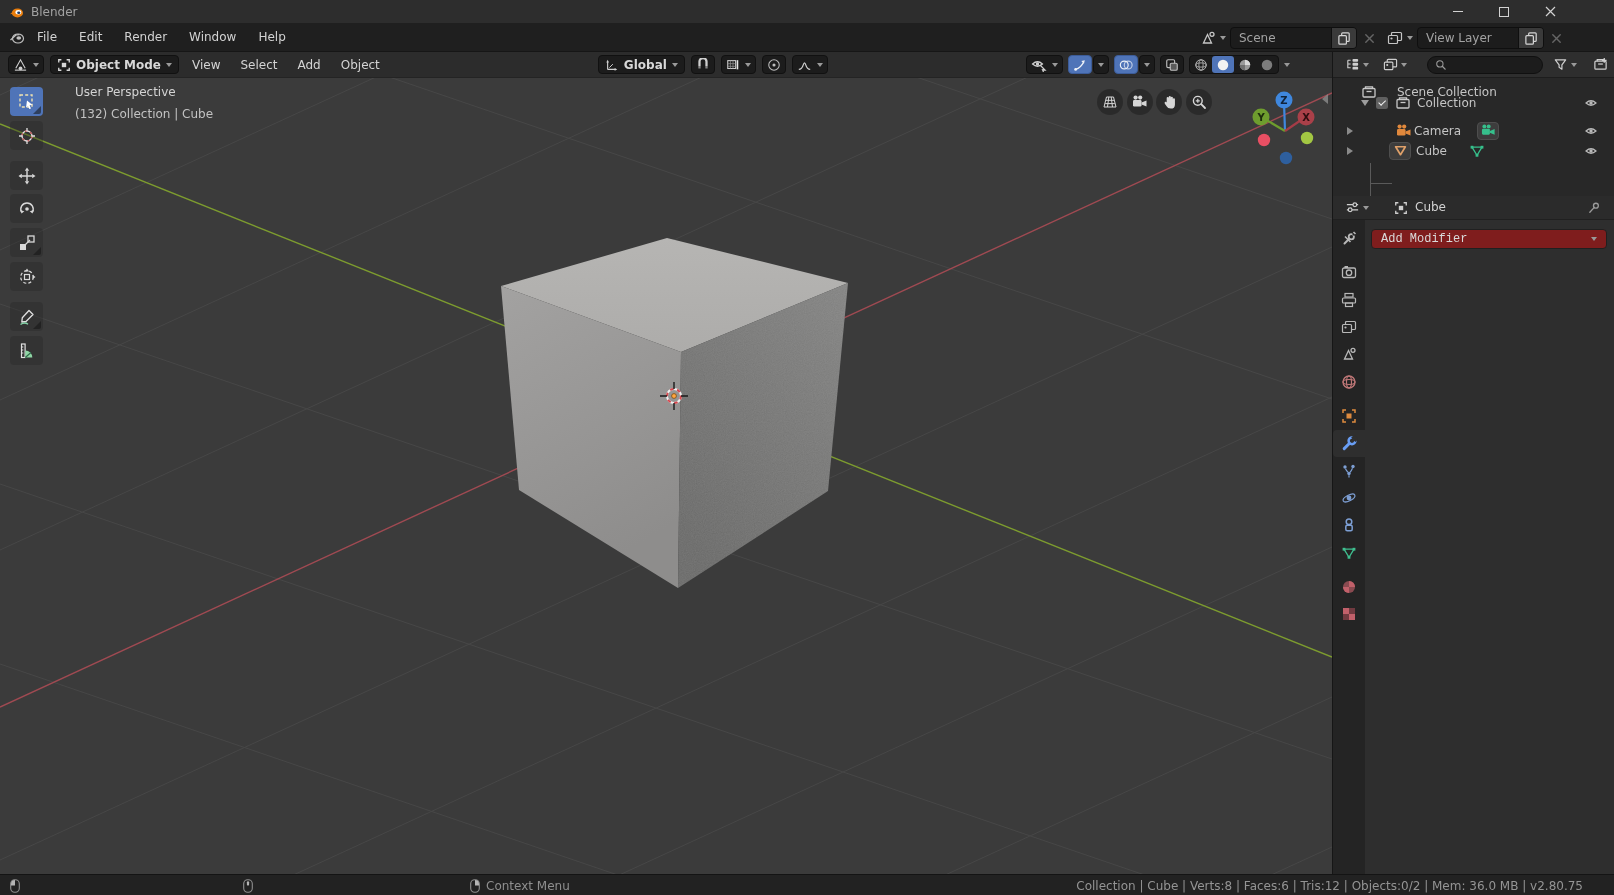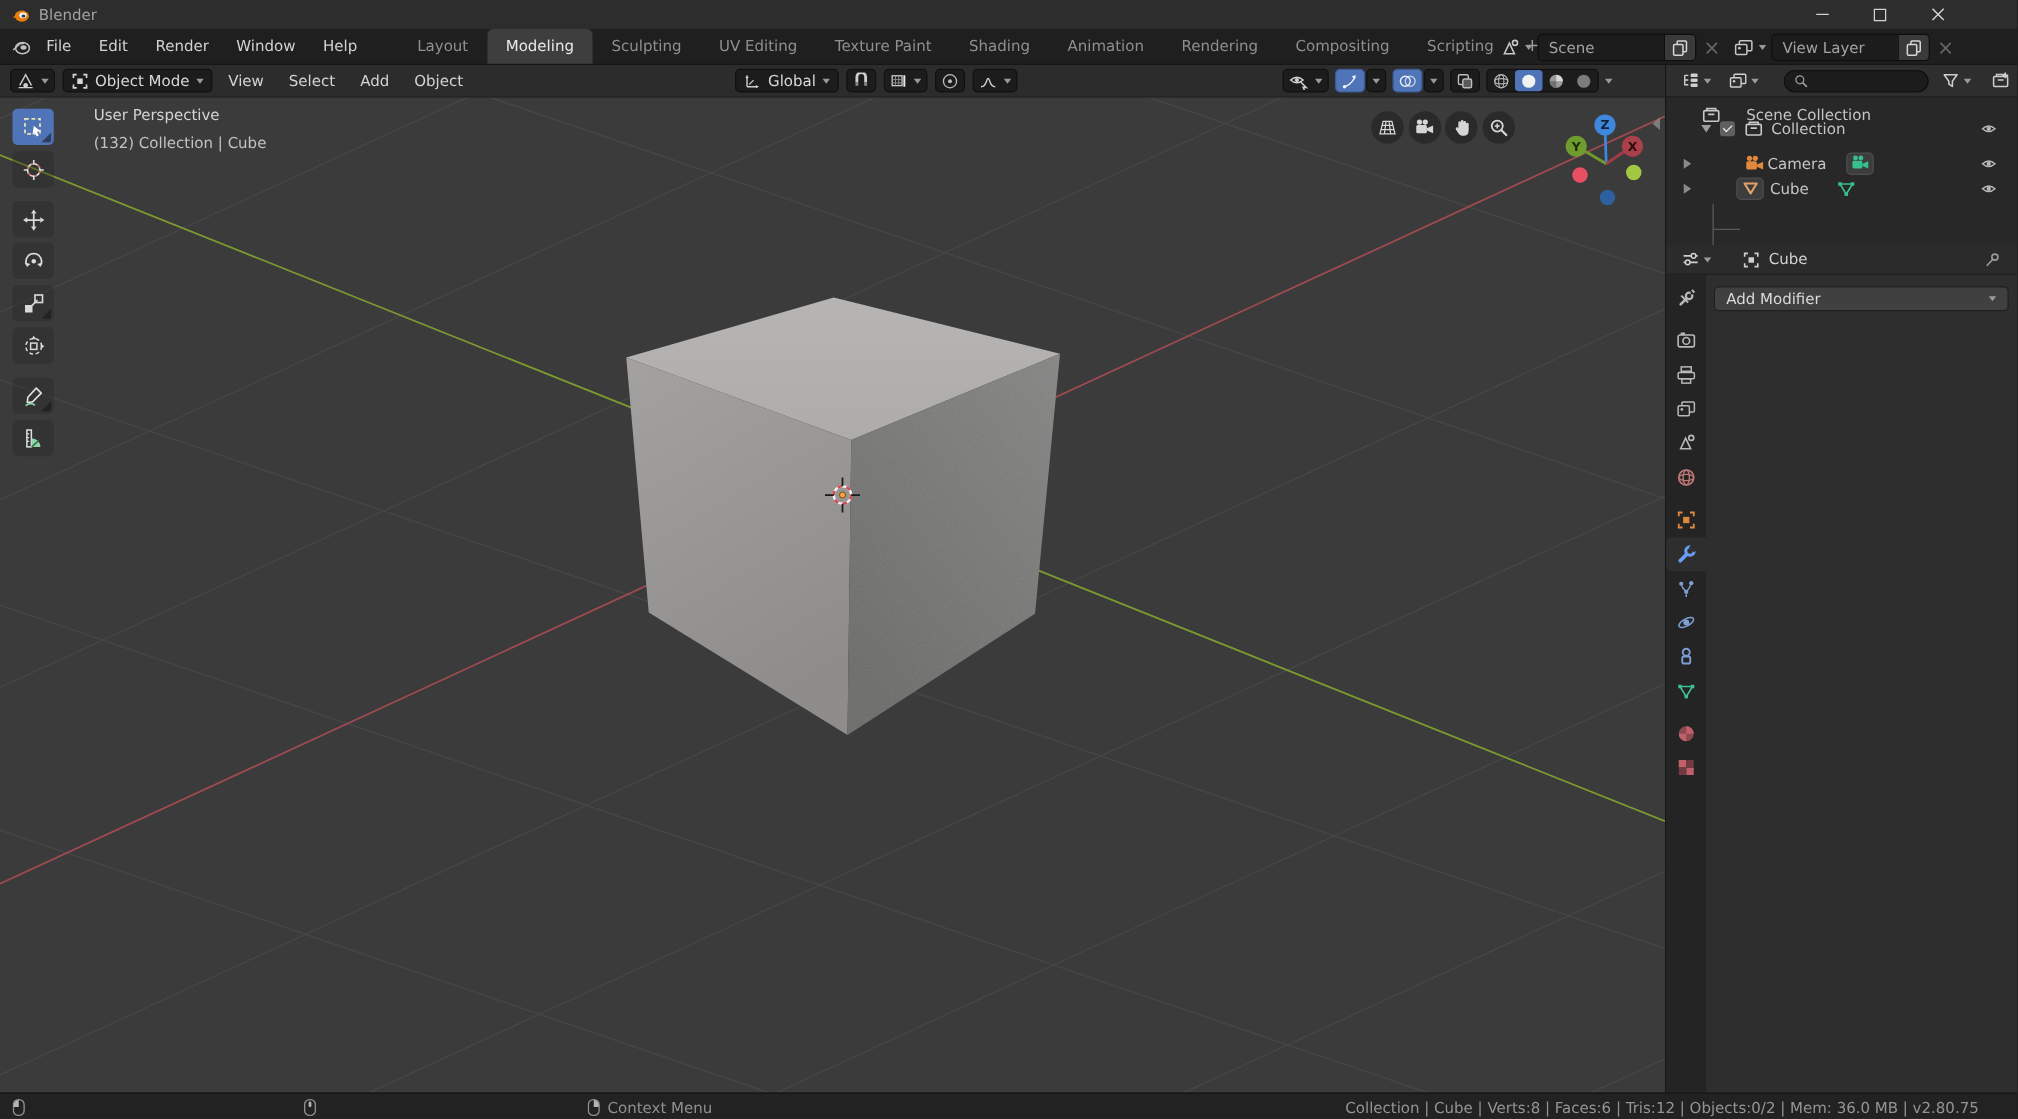--- a/index.html
+++ b/index.html
@@ -28,21 +28,21 @@
   .top-right{position:absolute;right:50px;top:4px;display:flex;gap:10px;align-items:center;}
   .selw{display:flex;align-items:center;gap:4px;}
   .idbox{display:flex;align-items:center;height:20px;background:#1c1c1c;border:1px solid #0f0f0f;border-radius:4px;overflow:hidden;}
   .idbox .txt{padding:0 8px;width:84px;color:#a3a3a3;}
   .idbox .act{width:24px;height:20px;background:#3a3a3a;display:flex;align-items:center;justify-content:center;border-left:1px solid #0f0f0f;}
   .xbtn{width:16px;height:20px;display:flex;align-items:center;justify-content:center;opacity:.45;}
 
   
   .viewport{position:absolute;left:0;top:52px;width:1332px;height:822px;background:#3b3b3b;overflow:hidden;}
   .vheader{position:absolute;left:0;top:0;width:100%;height:26px;background:#2c2c2c;border-bottom:1px solid #242424;display:flex;align-items:center;box-sizing:border-box;padding:0 8px;gap:6px;z-index:5;}
-  .w{background:#1c1c1c;border:1px solid #111;border-radius:4px;height:19px;display:flex;align-items:center;padding:0 6px;gap:5px;color:#d8d8d8;box-sizing:border-box;}
+  .w{background:#1c1c1c;border:1px solid #111;border-radius:4px;height:19px;display:flex;align-items:center;padding:0 6px;gap:5px;color:#d8d8d8;box-sizing:border-box;font-weight:bold;}
   .tgl{width:24px;height:19px;background:#1c1c1c;border:1px solid #111;border-radius:4px;display:flex;align-items:center;justify-content:center;box-sizing:border-box;}
   .tgl.on{background:#4f74b8;border-color:#3c5c99;}
   .vmenu{padding:0 7px;color:#d4d4d4;}
   .shadegrp{display:flex;align-items:center;background:#1c1c1c;border:1px solid #111;border-radius:4px;height:19px;box-sizing:border-box;}
   .shadeseg{width:22px;height:17px;display:flex;align-items:center;justify-content:center;border-radius:3px;}
   .shadeseg.on{background:#4f74b8;}
   .scene-svg{position:absolute;left:0;top:26px;}
   .overlayTxt{position:absolute;left:75px;top:33px;z-index:4;color:#d4d4d4;}
   .overlayTxt .l2{margin-top:8px;color:#c2c2c2;}
   .tools{position:absolute;left:10px;top:35px;z-index:4;}
@@ -66,21 +66,21 @@
   .cbx span{display:block;width:6px;height:3px;border-left:1.8px solid #f0f0f0;border-bottom:1.8px solid #f0f0f0;transform:rotate(-45deg) translate(0.5px,-1px);}
   .treev{position:absolute;background:#5a5a5a;}
 
   
   .props{position:absolute;left:1332px;top:196px;width:282px;height:678px;background:#2e2e2e;border-left:1px solid #161616;box-sizing:border-box;}
   .pheader{position:absolute;left:0;top:0;width:100%;height:24px;background:#2b2b2b;border-bottom:1px solid #202020;box-sizing:border-box;}
   .ptabs{position:absolute;left:0;top:24px;width:32px;height:654px;background:#242424;}
   .ptab{position:absolute;left:0;width:32px;height:27px;display:flex;align-items:center;justify-content:center;}
   .ptab.on{background:#2e2e2e;border-radius:4px 0 0 4px;}
   .pmain{position:absolute;left:32px;top:24px;width:250px;height:654px;background:#2e2e2e;}
-  .addmod{position:absolute;left:6px;top:9px;width:236px;height:20px;background:#404040;border:1px solid #202020;border-radius:4px;display:flex;align-items:center;box-sizing:border-box;padding:0 9px;color:#dadada;}
+  .addmod{position:absolute;left:6px;top:9px;width:236px;height:20px;background:#7f1d1d;border:1px solid #202020;border-radius:4px;display:flex;align-items:center;box-sizing:border-box;padding:0 9px;color:#dadada;font-family:Liberation Mono, monospace;}
   .addmod .chev{margin-left:auto;}
 
   
   .statusbar{position:absolute;left:0;top:874px;width:1614px;height:21px;background:#222222;border-top:1px solid #141414;box-sizing:border-box;display:flex;align-items:center;color:#8f8f8f;}
   .hint{position:absolute;top:0;height:21px;display:flex;align-items:center;gap:6px;}
   .stats{position:absolute;right:31px;top:0;height:21px;display:flex;align-items:center;color:#949494;}
 </style>
 </head>
 <body>
 
@@ -180,33 +180,20 @@
     <svg class="ic" width="18" height="16" viewBox="0 0 16 16" style="margin-left:8px">
       <ellipse cx="9" cy="9.5" rx="5.5" ry="4.5" fill="none" stroke="#c0c0c0" stroke-width="1.2"></ellipse>
       <path d="M1.5 11 L7 6 L10.5 5.6" fill="none" stroke="#c0c0c0" stroke-width="1.2"></path>
       <ellipse cx="9.8" cy="9" rx="2.4" ry="1.8" fill="#c0c0c0"></ellipse>
     </svg>
     <div class="menu">File</div>
     <div class="menu">Edit</div>
     <div class="menu">Render</div>
     <div class="menu">Window</div>
     <div class="menu">Help</div>
-    <div class="ws-tabs">
-      <div class="ws">Layout</div>
-      <div class="ws on">Modeling</div>
-      <div class="ws">Sculpting</div>
-      <div class="ws">UV Editing</div>
-      <div class="ws">Texture Paint</div>
-      <div class="ws">Shading</div>
-      <div class="ws">Animation</div>
-      <div class="ws">Rendering</div>
-      <div class="ws">Compositing</div>
-      <div class="ws">Scripting</div>
-      <div class="ws-add">+</div>
-    </div>
     <div class="top-right">
       <div class="selw">
         <svg class="ic" width="16" height="16" viewBox="0 0 16 16" style="color:#c6c6c6">
             <use href="#i-scene"></use>
           </svg>
         <span class="chev"></span>
         <div class="idbox">
           <span class="txt">Scene</span>
           <span class="act">
               <svg class="ic" width="15" height="15" viewBox="0 0 16 16" style="color:#d5d5d5">

